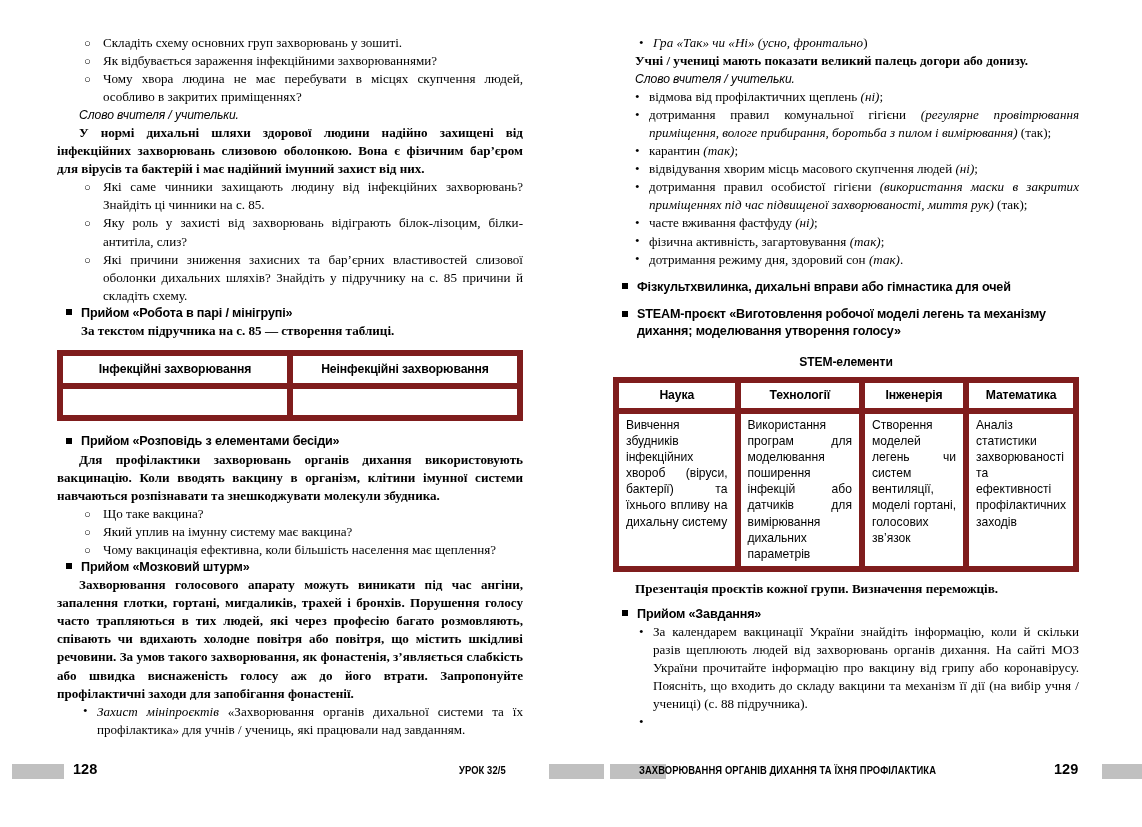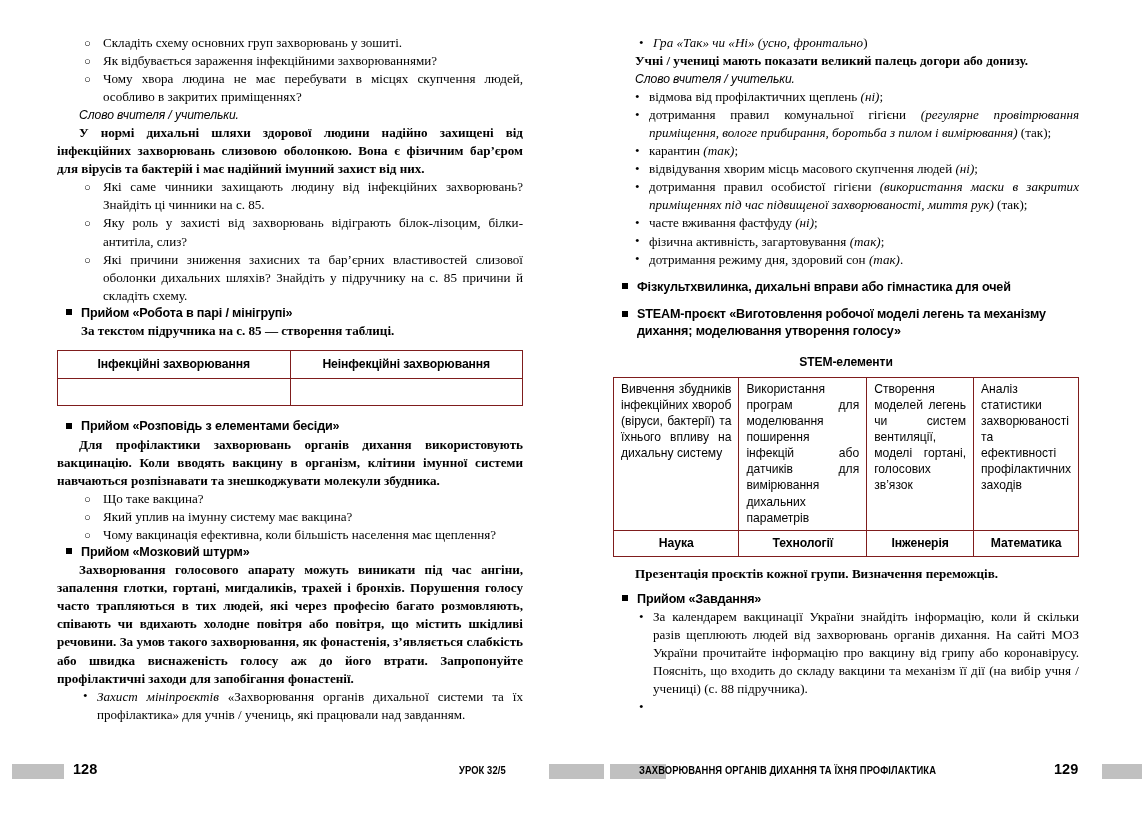--- a/index.html
+++ b/index.html
@@ -115,21 +115,21 @@
   em, .it { font-style: italic; }
 
   
   .tbl {
     border-collapse: collapse;
     width: 100%;
     margin: 0;
     font-family: "Liberation Sans", "DejaVu Sans", sans-serif;
   }
   .tbl td, .tbl th {
-    border: 1px solid #7f1d1d;
+    border: 6px solid #7f1d1d;
     padding: 3px 6px;
     vertical-align: top;
   }
   .tbl th {
     text-align: center;
     font-weight: bold;
     font-size: 12.2px;
     padding: 4px 6px 5px;
     letter-spacing: -0.1px;
   }
@@ -311,30 +311,30 @@
 
       <table class="tbl stem-table">
         <colgroup>
             <col class="c1">
             <col class="c2">
             <col class="c3">
             <col class="c4">
           </colgroup>
         <tbody>
             <tr>
+          <th>Наука</th>
+          <th>Технології</th>
+          <th>Інженерія</th>
+          <th>Математика</th>
+        </tr>
+        <tr>
           <td>Вивчення збудників інфекційних хвороб (віруси, бактерії) та їхнього впливу на дихальну систему</td>
           <td>Використання програм для моделювання поширення інфекцій або датчиків для вимірювання дихальних параметрів</td>
           <td>Створення моделей легень чи систем вентиляції, моделі гортані, голосових зв’язок</td>
           <td>Аналіз статистики захворюваності та ефективності профілактичних заходів</td>
-        </tr>
-        <tr>
-          <th>Наука</th>
-          <th>Технології</th>
-          <th>Інженерія</th>
-          <th>Математика</th>
         </tr>
       </tbody>
         </table>
 
       <div class="sp8"></div>
 
       <p class="para">Презентація проєктів кожної групи. Визначення переможців.</p>
 
       <div class="sp8"></div>
 

